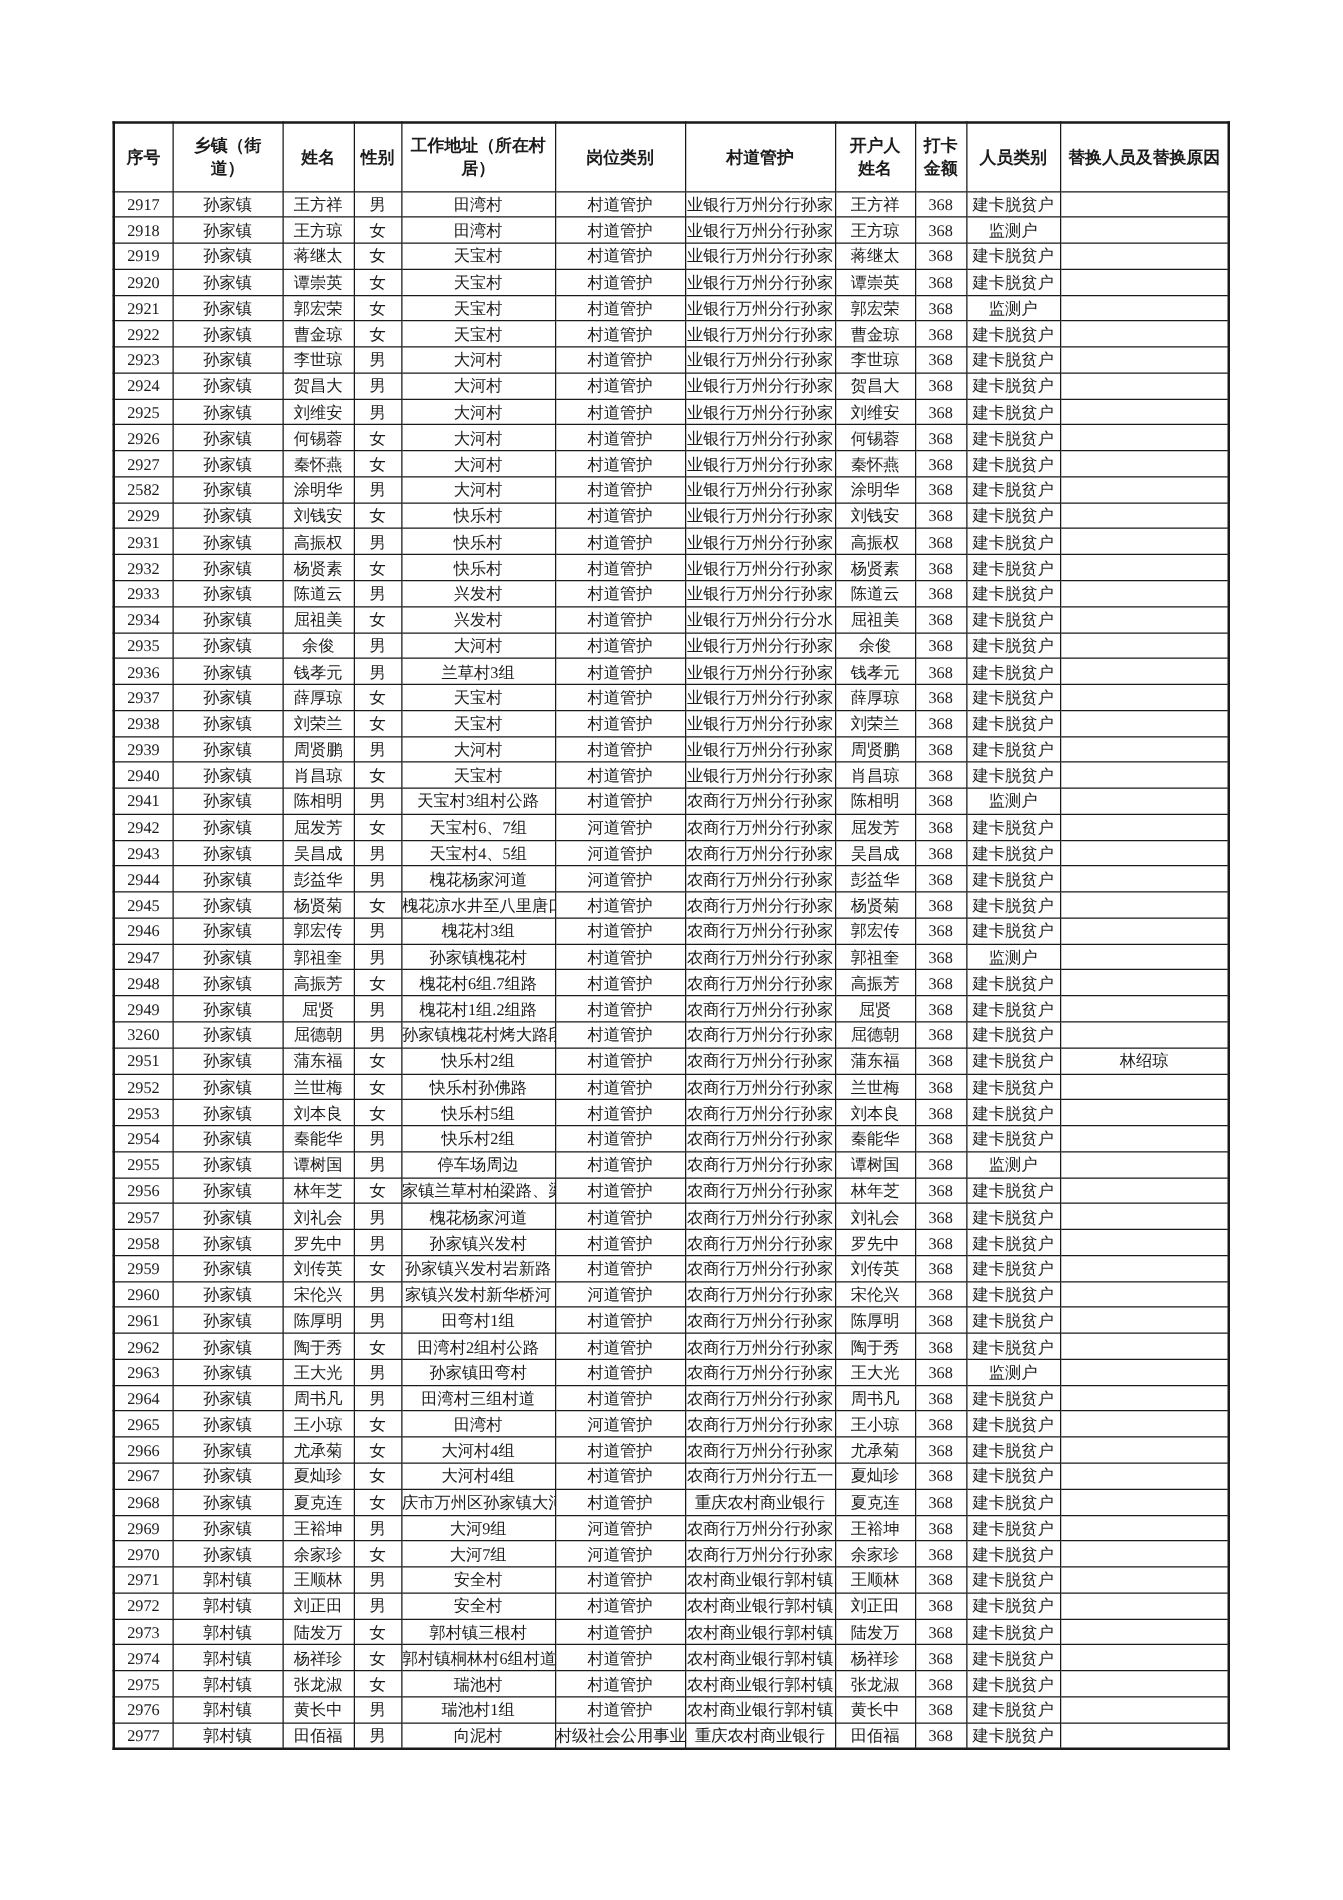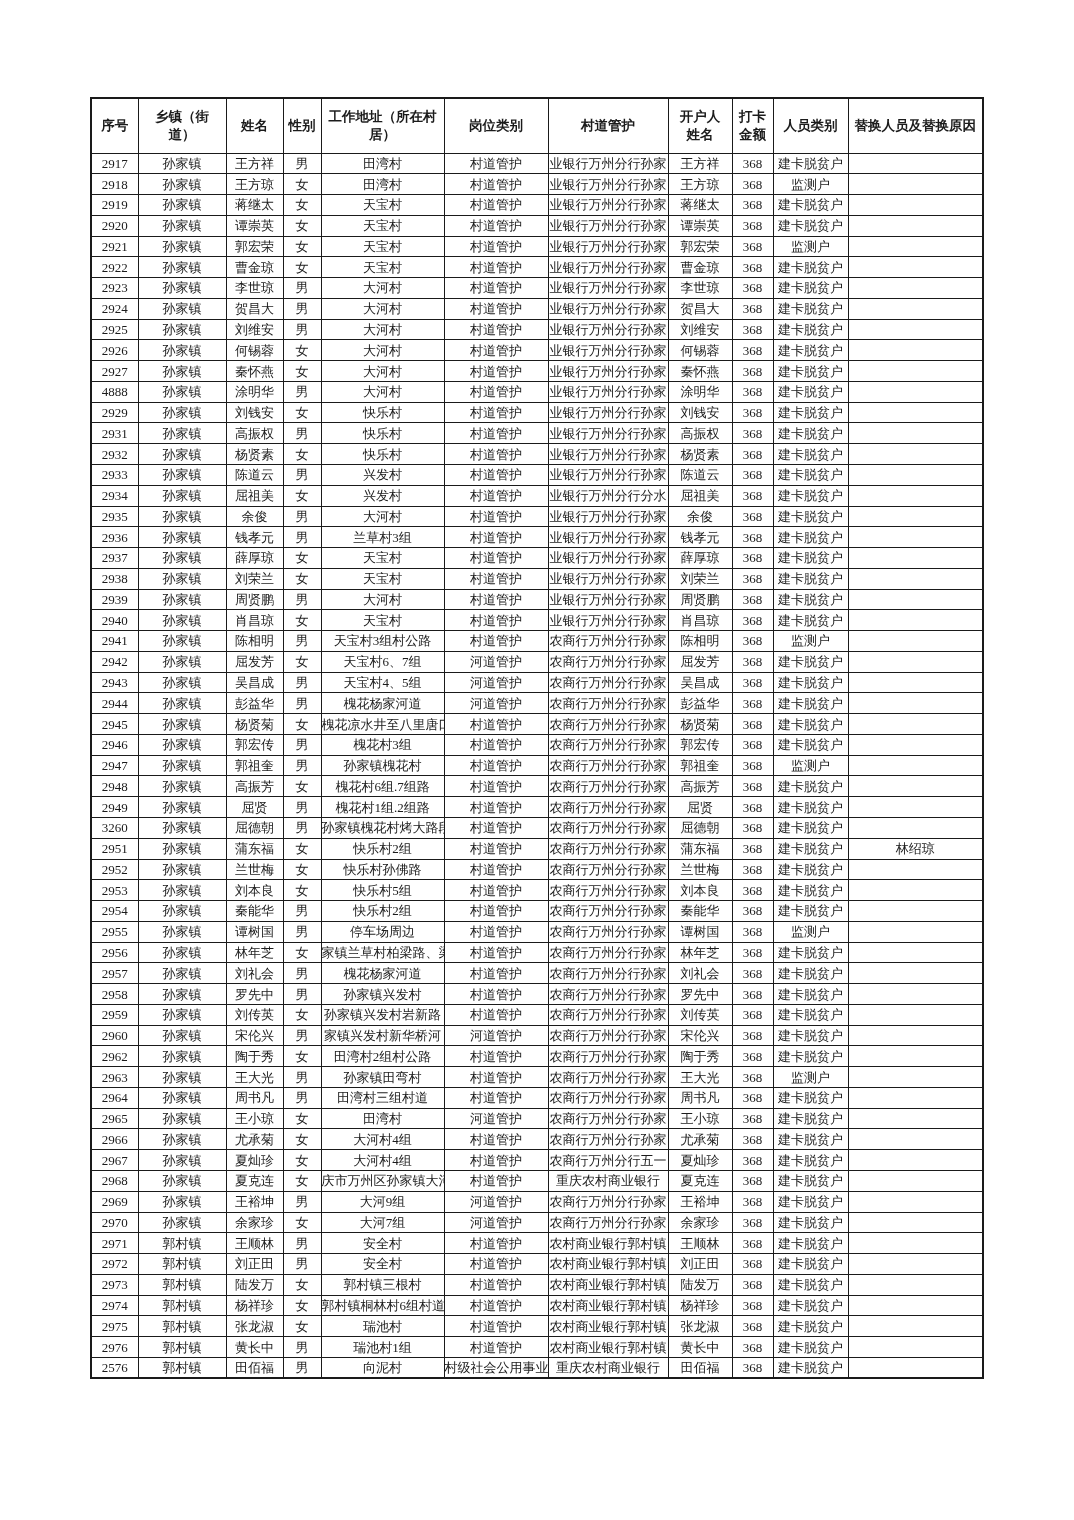--- a/index.html
+++ b/index.html
@@ -212,21 +212,21 @@
           <td>女</td>
           <td>大河村</td>
           <td>村道管护</td>
           <td>业银行万州分行孙家</td>
           <td>秦怀燕</td>
           <td>368</td>
           <td>建卡脱贫户</td>
           <td></td>
         </tr>
         <tr>
-          <td>4888</td>
+          <td>2582</td>
           <td>孙家镇</td>
           <td>涂明华</td>
           <td>男</td>
           <td>大河村</td>
           <td>村道管护</td>
           <td>业银行万州分行孙家</td>
           <td>涂明华</td>
           <td>368</td>
           <td>建卡脱贫户</td>
           <td></td>
@@ -623,20 +623,33 @@
         </tr>
         <tr>
           <td>2960</td>
           <td>孙家镇</td>
           <td>宋伦兴</td>
           <td>男</td>
           <td>家镇兴发村新华桥河</td>
           <td>河道管护</td>
           <td>农商行万州分行孙家</td>
           <td>宋伦兴</td>
+          <td>368</td>
+          <td>建卡脱贫户</td>
+          <td></td>
+        </tr>
+        <tr>
+          <td>2961</td>
+          <td>孙家镇</td>
+          <td>陈厚明</td>
+          <td>男</td>
+          <td>田弯村1组</td>
+          <td>村道管护</td>
+          <td>农商行万州分行孙家</td>
+          <td>陈厚明</td>
           <td>368</td>
           <td>建卡脱贫户</td>
           <td></td>
         </tr>
         <tr>
           <td>2962</td>
           <td>孙家镇</td>
           <td>陶于秀</td>
           <td>女</td>
           <td>田湾村2组村公路</td>
@@ -823,21 +836,21 @@
           <td>男</td>
           <td>瑞池村1组</td>
           <td>村道管护</td>
           <td>农村商业银行郭村镇</td>
           <td>黄长中</td>
           <td>368</td>
           <td>建卡脱贫户</td>
           <td></td>
         </tr>
         <tr>
-          <td>2576</td>
+          <td>2977</td>
           <td>郭村镇</td>
           <td>田佰福</td>
           <td>男</td>
           <td>向泥村</td>
           <td>村级社会公用事业</td>
           <td>重庆农村商业银行</td>
           <td>田佰福</td>
           <td>368</td>
           <td>建卡脱贫户</td>
           <td></td>

